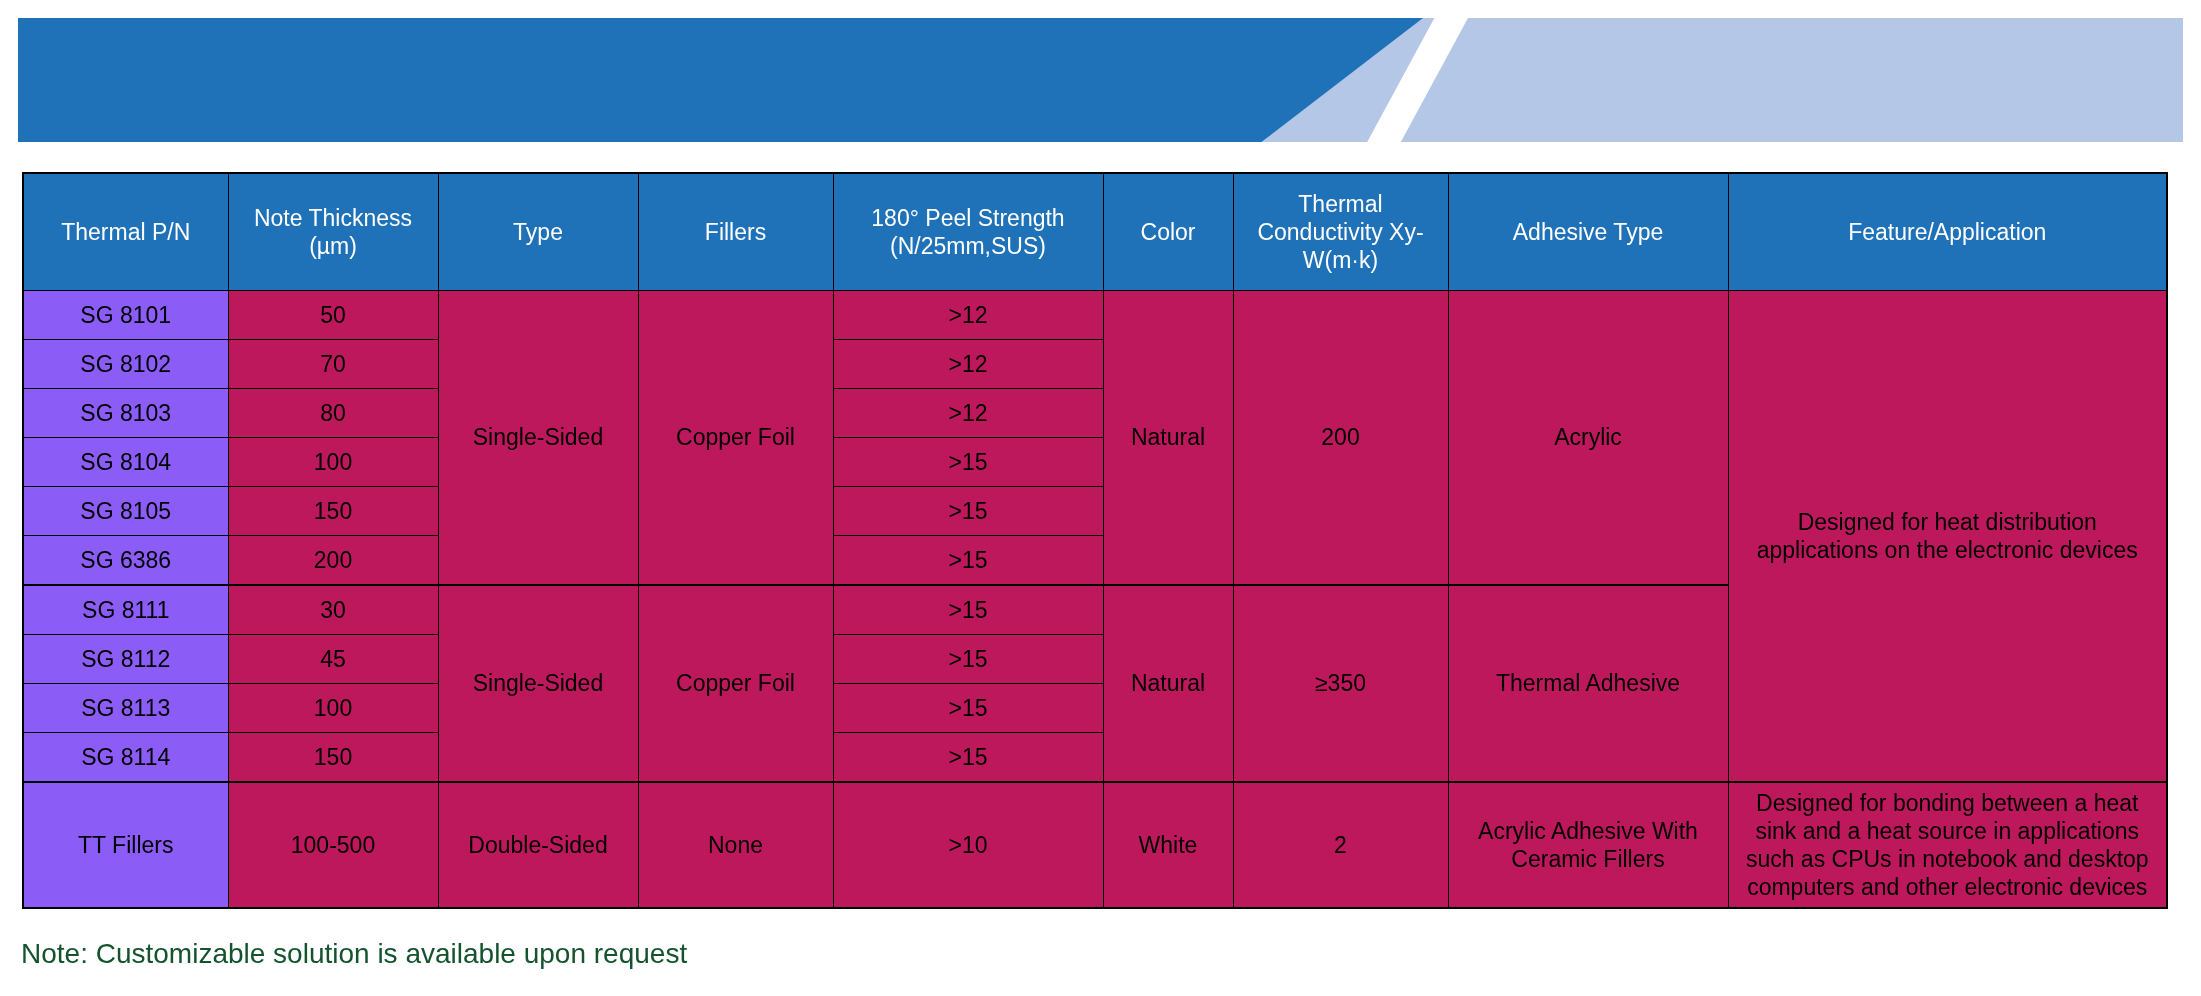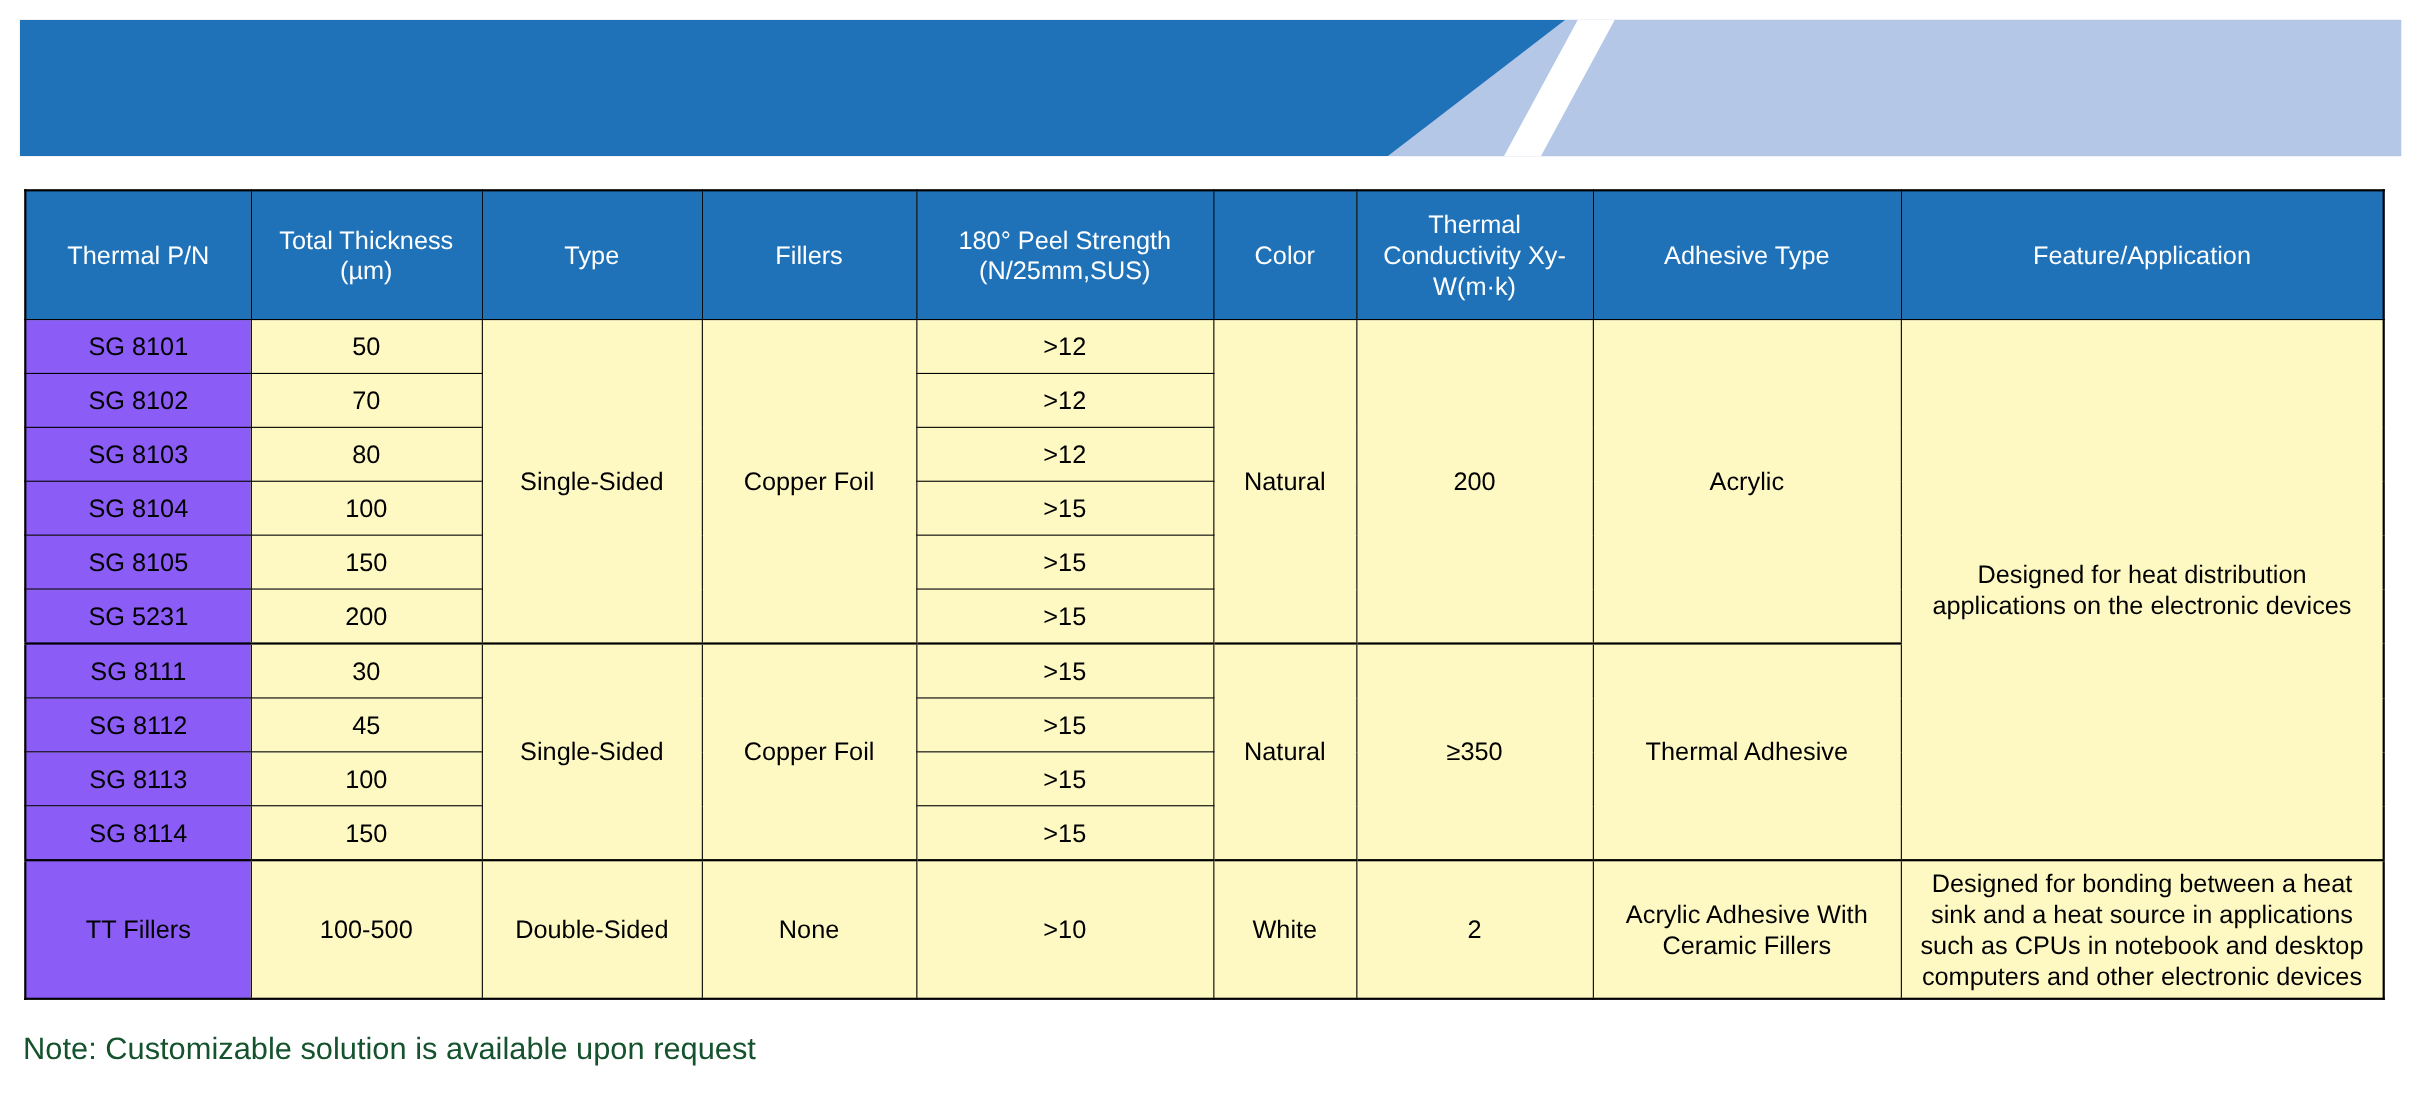--- a/index.html
+++ b/index.html
@@ -88,21 +88,21 @@
     color: #ffffff;
     font-weight: normal;
     height: 112px;
     font-size: 23px;
   }
   td.pn {
     background: #8b5cf6;
     height: 44px;
   }
   td.body {
-    background: #fef9c3;
+    background: #be185d;
   }
   td.desc {
     text-align: left;
     vertical-align: top;
     padding: 12px 10px 10px 12px;
   }
   td.desc-mid {
     text-align: left;
     vertical-align: middle;
     padding: 10px 10px 10px 12px;
@@ -143,21 +143,21 @@
       <col style="width:270px">
       <col style="width:130px">
       <col style="width:215px">
       <col style="width:280px">
       <col style="width:439px">
     </colgroup>
     <thead>
       <tr>
         <th>Thermal P/N</th>
         <th>
-          <div>Total Thickness</div>
+          <div>Note Thickness</div>
           <div>(µm)</div>
         </th>
         <th>Type</th>
         <th>Fillers</th>
         <th>
           <div>180° Peel Strength</div>
           <div>(N/25mm,SUS)</div>
         </th>
         <th>Color</th>
         <th>
@@ -196,21 +196,21 @@
         <td class="pn">SG 8104</td>
         <td class="body">100</td>
         <td class="body">&gt;15</td>
       </tr>
       <tr>
         <td class="pn">SG 8105</td>
         <td class="body">150</td>
         <td class="body">&gt;15</td>
       </tr>
       <tr>
-        <td class="pn">SG 5231</td>
+        <td class="pn">SG 6386</td>
         <td class="body">200</td>
         <td class="body">&gt;15</td>
       </tr>
 
       <tr>
         <td class="pn thick-top">SG 8111</td>
         <td class="body thick-top">30</td>
         <td class="body thick-top" rowspan="4">Single-Sided</td>
         <td class="body thick-top" rowspan="4">Copper Foil</td>
         <td class="body thick-top">&gt;15</td>

